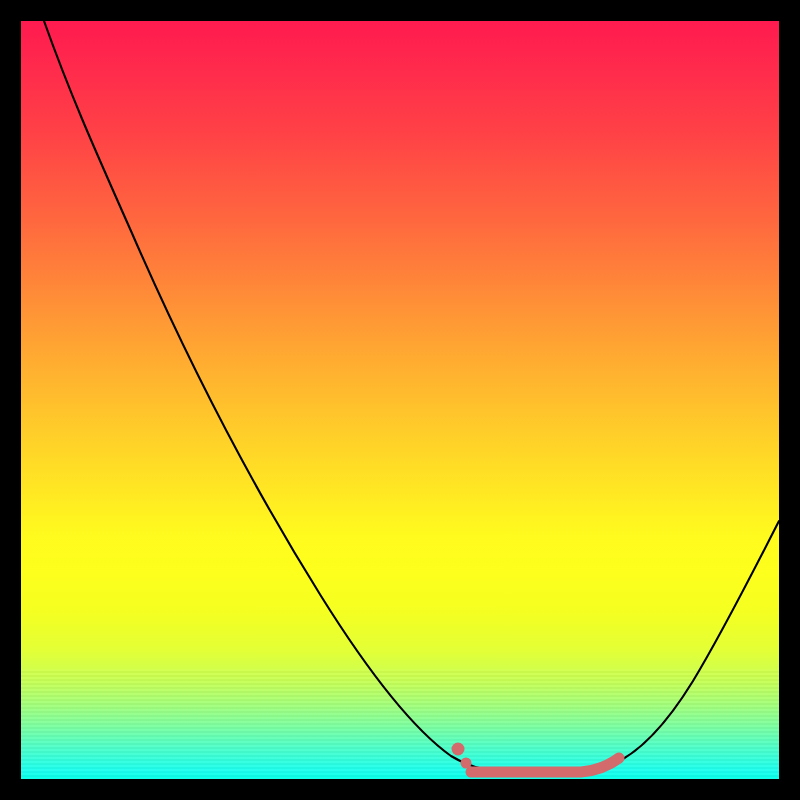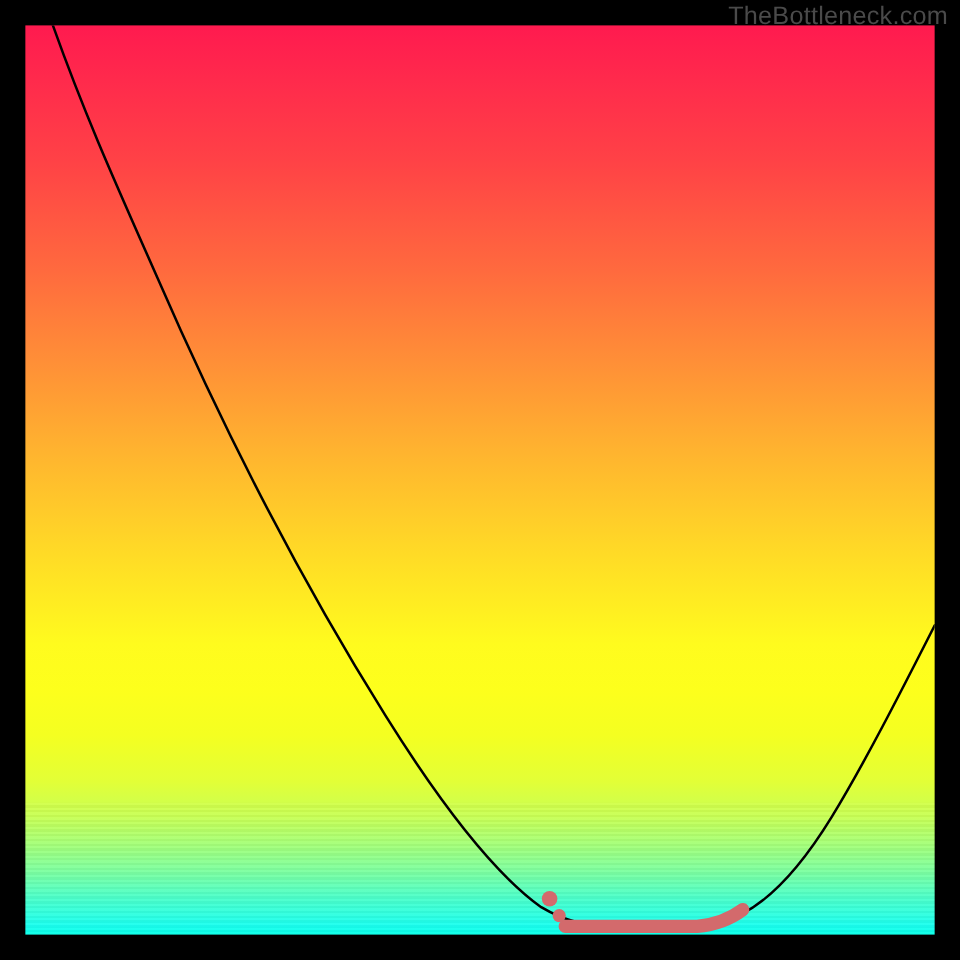--- a/index.html
+++ b/index.html
@@ -76,21 +76,20 @@
     inset: 0;
     width: 100%;
     height: 100%;
   }
 </style>
 </head>
 <body>
 
 <div class="frame">
 
-  <div class="watermark">TheBottleneck.com</div>
 
   <div class="plot-area">
     <div class="gradient-bg"></div>
     <div class="banding"></div>
 
     <svg class="curve" viewBox="0 0 758 758" preserveAspectRatio="none">
 
       <path fill="none" stroke="#000" stroke-width="2.1" stroke-linecap="round" d="M 23 0
                C 48 70, 70 120, 110 210
                C 160 325, 225 455, 300 575

